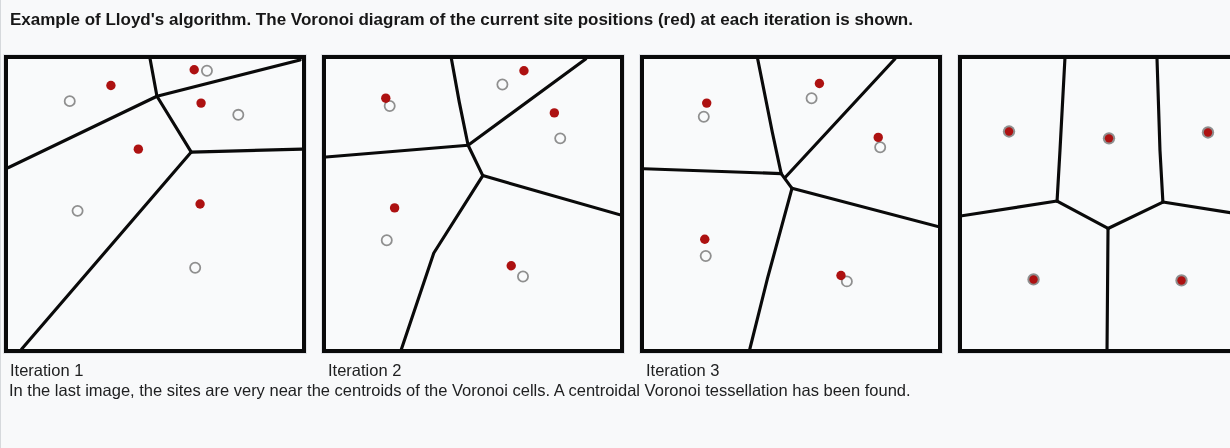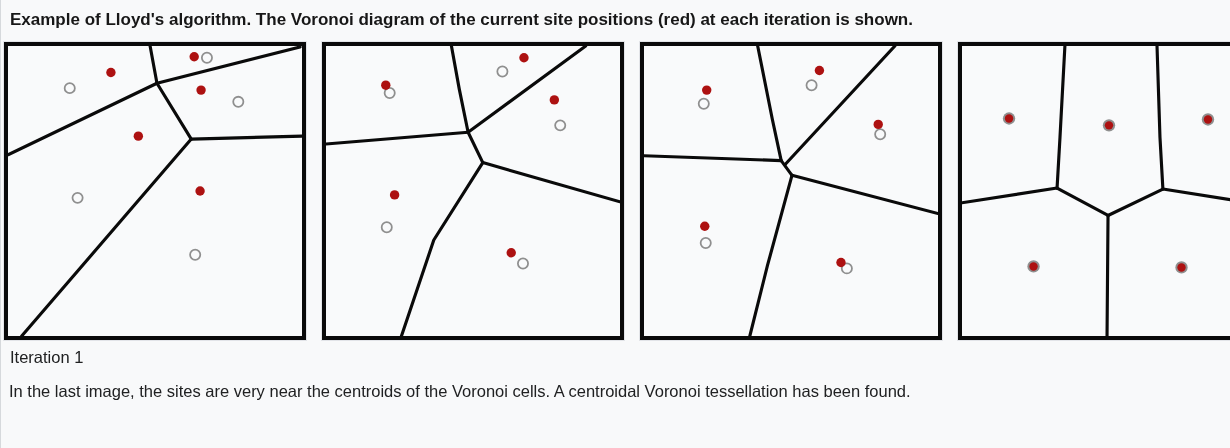--- a/index.html
+++ b/index.html
@@ -26,21 +26,21 @@
     font-weight: bold;
     line-height: 27px;
     color: #171717;
     white-space: nowrap;
   }
   .panels-row {
     display: flex;
     justify-content: space-between;
     align-items: flex-start;
     padding: 0 3px;
-    margin-top: 9px;
+    margin-top: 22px;
     gap: 16px;
   }
   .figure-block {
     display: flex;
     flex-direction: column;
   }
   .panel {
     width: 294px;
     height: 290px;
     background: #f9fafb;
@@ -54,21 +54,20 @@
     height: 100%;
   }
   .panel-caption {
     margin-top: 7px;
     padding-left: 6px;
     font-size: 16.5px;
     line-height: 20px;
     color: #202122;
   }
   .footer-caption {
-    margin-top: 14px;
     padding-left: 8px;
     font-size: 16.5px;
     line-height: 21px;
     color: #202122;
   }
 </style>
 </head>
 <body>
 
 <div class="page">
@@ -115,20 +114,21 @@
             <circle cx="239" cy="81" r="5.2" fill="none" stroke="#8f8f8f" stroke-width="1.8"></circle>
             <circle cx="62" cy="185" r="5.2" fill="none" stroke="#8f8f8f" stroke-width="1.8"></circle>
             <circle cx="201" cy="222" r="5.2" fill="none" stroke="#8f8f8f" stroke-width="1.8"></circle>
             <circle cx="61" cy="40" r="4.8" fill="#ad1111"></circle>
             <circle cx="202" cy="12" r="4.8" fill="#ad1111"></circle>
             <circle cx="233" cy="55" r="4.8" fill="#ad1111"></circle>
             <circle cx="70" cy="152" r="4.8" fill="#ad1111"></circle>
             <circle cx="189" cy="211" r="4.8" fill="#ad1111"></circle>
           </svg>
       </div>
+      <div class="panel-caption">Iteration 2</div>
     </div>
     <div class="figure-block">
       <div class="panel">
         <svg viewBox="0 0 300 296" preserveAspectRatio="none">
             <polyline points="116,0 131,75 140,117" fill="none" stroke="#0a0a0a" stroke-width="3.2" stroke-linecap="round" stroke-linejoin="round"></polyline>
             <polyline points="140,117 0,112" fill="none" stroke="#0a0a0a" stroke-width="3.2" stroke-linecap="round" stroke-linejoin="round"></polyline>
             <polyline points="140,117 151,132" fill="none" stroke="#0a0a0a" stroke-width="3.2" stroke-linecap="round" stroke-linejoin="round"></polyline>
             <polyline points="144,121 256,0" fill="none" stroke="#0a0a0a" stroke-width="3.2" stroke-linecap="round" stroke-linejoin="round"></polyline>
             <polyline points="151,132 300,171" fill="none" stroke="#0a0a0a" stroke-width="3.2" stroke-linecap="round" stroke-linejoin="round"></polyline>
             <polyline points="151,132 126,224 108,296" fill="none" stroke="#0a0a0a" stroke-width="3.2" stroke-linecap="round" stroke-linejoin="round"></polyline>
@@ -137,20 +137,21 @@
             <circle cx="241" cy="90" r="5.2" fill="none" stroke="#8f8f8f" stroke-width="1.8"></circle>
             <circle cx="63" cy="201" r="5.2" fill="none" stroke="#8f8f8f" stroke-width="1.8"></circle>
             <circle cx="207" cy="227" r="5.2" fill="none" stroke="#8f8f8f" stroke-width="1.8"></circle>
             <circle cx="64" cy="45" r="4.8" fill="#ad1111"></circle>
             <circle cx="179" cy="25" r="4.8" fill="#ad1111"></circle>
             <circle cx="239" cy="80" r="4.8" fill="#ad1111"></circle>
             <circle cx="62" cy="184" r="4.8" fill="#ad1111"></circle>
             <circle cx="201" cy="221" r="4.8" fill="#ad1111"></circle>
           </svg>
       </div>
+      <div class="panel-caption">Iteration 3</div>
     </div>
     <div class="figure-block">
       <div class="panel">
         <svg viewBox="0 0 300 296" preserveAspectRatio="none">
             <polyline points="105,0 100,93 97,145" fill="none" stroke="#0a0a0a" stroke-width="3.2" stroke-linecap="round" stroke-linejoin="round"></polyline>
             <polyline points="97,145 0,160" fill="none" stroke="#0a0a0a" stroke-width="3.2" stroke-linecap="round" stroke-linejoin="round"></polyline>
             <polyline points="97,145 149,173" fill="none" stroke="#0a0a0a" stroke-width="3.2" stroke-linecap="round" stroke-linejoin="round"></polyline>
             <polyline points="199,0 202,93 205,146" fill="none" stroke="#0a0a0a" stroke-width="3.2" stroke-linecap="round" stroke-linejoin="round"></polyline>
             <polyline points="205,146 149,173" fill="none" stroke="#0a0a0a" stroke-width="3.2" stroke-linecap="round" stroke-linejoin="round"></polyline>
             <polyline points="205,146 300,161" fill="none" stroke="#0a0a0a" stroke-width="3.2" stroke-linecap="round" stroke-linejoin="round"></polyline>

